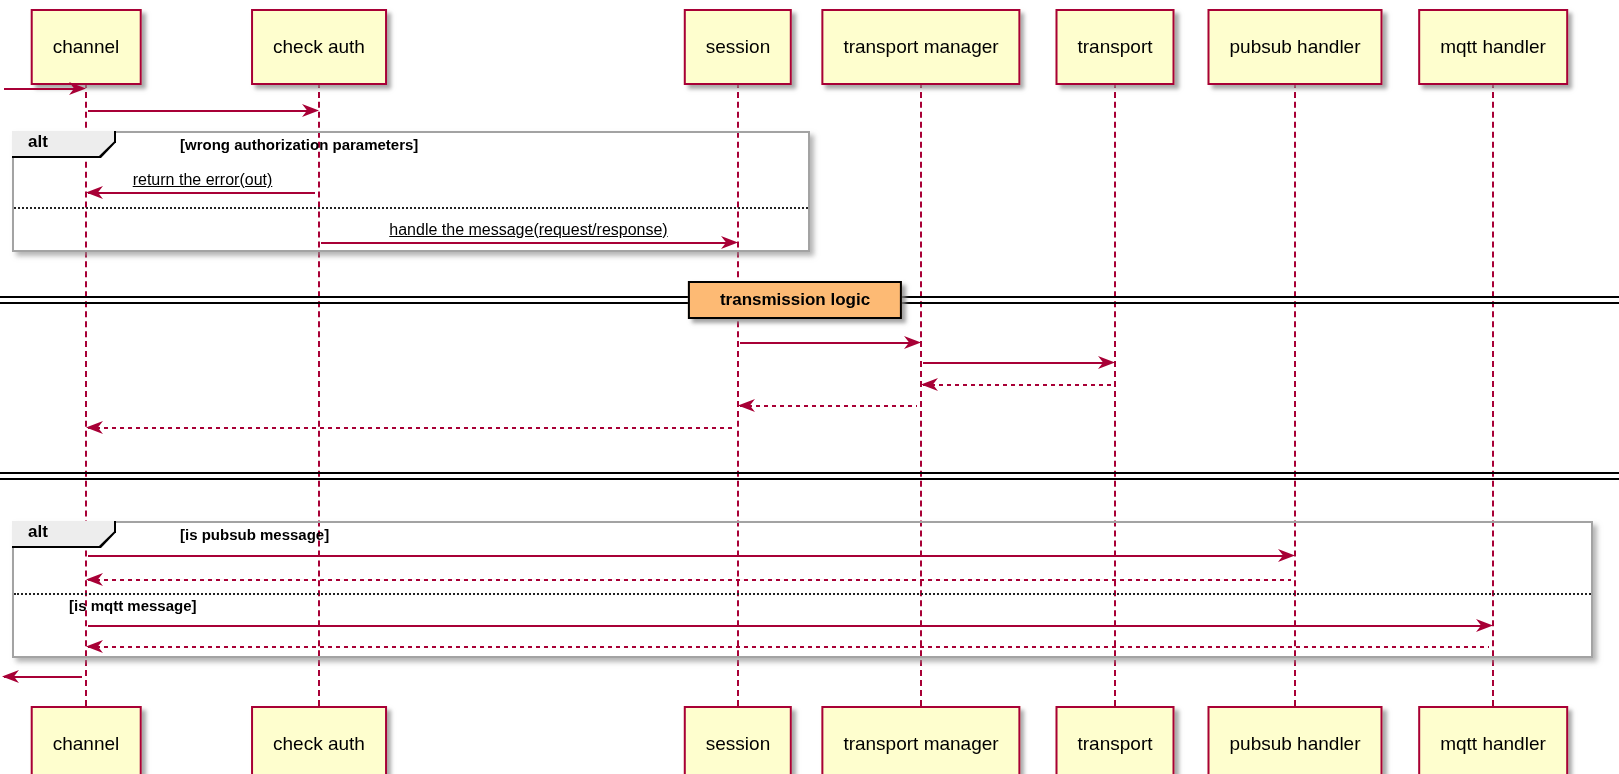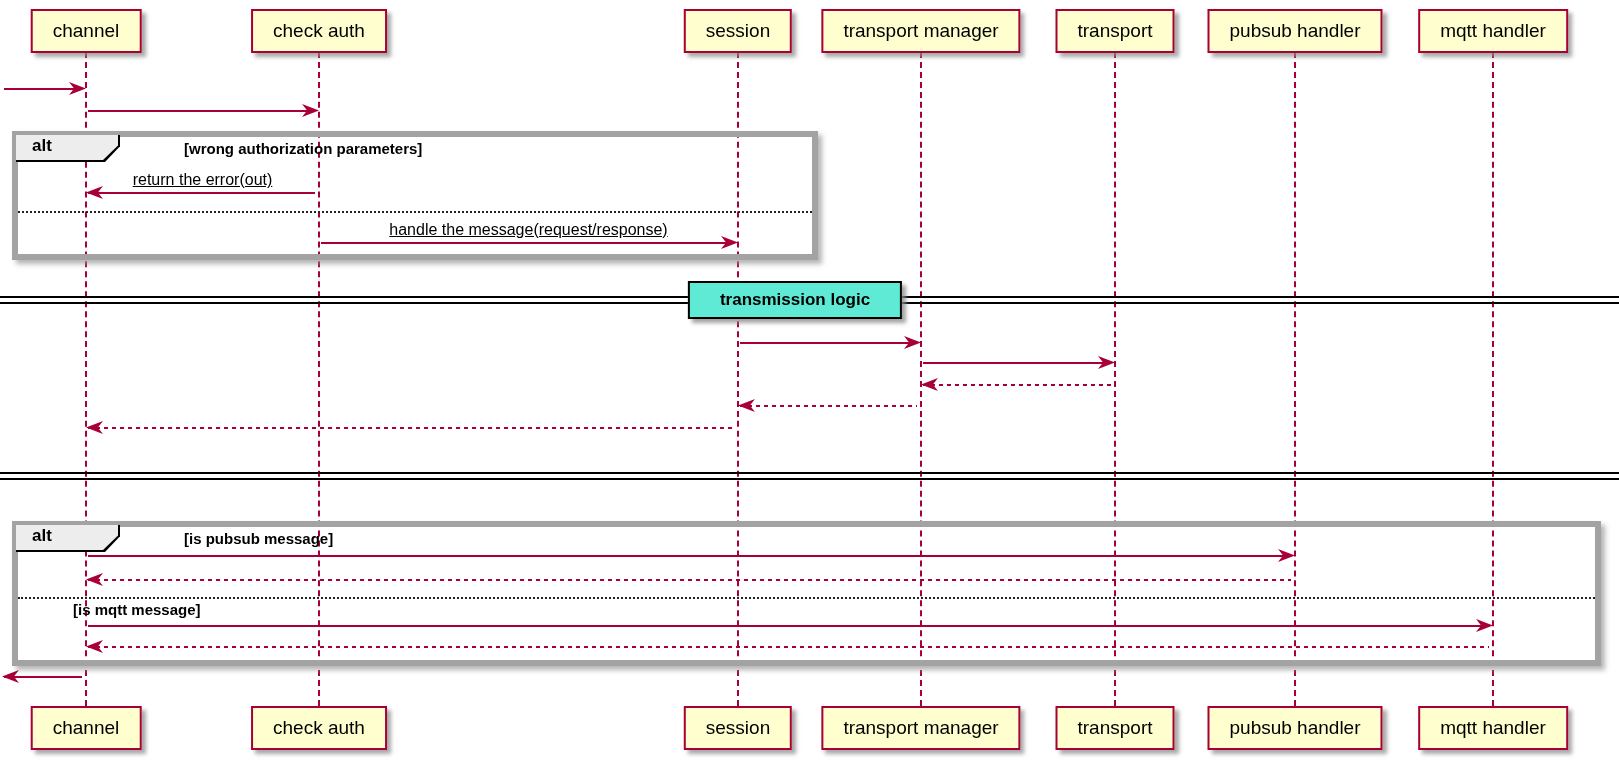--- a/index.html
+++ b/index.html
@@ -4,55 +4,55 @@
 <style>
   html,body{margin:0;padding:0;background:#fff;}
   #stage{
     position:relative;width:1619px;height:774px;background:#fff;overflow:hidden;
     font-family:"Liberation Sans","DejaVu Sans",sans-serif;color:#000;
   }
   .participant{
     position:absolute;transform:translateX(-50%);
     background:#FEFECE;border:2px solid #A80036;
     box-shadow:4px 4px 4px rgba(140,140,140,.75);
-    height:40px;line-height:40px;padding:0 20px;
+    height:40px;line-height:40px;padding:16px 20px;
     font-size:19px;white-space:nowrap;box-sizing:content-box;
   }
   .lifeline{
     position:absolute;width:0;
     border-left:2px dashed #A80036;
   }
   .msg-line-solid{position:absolute;height:2px;background:#A80036;}
   .msg-line-dashed{
     position:absolute;height:2px;
     background:repeating-linear-gradient(to right,#A80036 0 4px,transparent 4px 8px);
   }
   .arrowhead{position:absolute;width:17px;height:13px;background:#A80036;}
   .arrowhead.right{clip-path:polygon(0 0,100% 50%,0 100%,30% 50%);}
   .arrowhead.left{clip-path:polygon(100% 0,0 50%,100% 100%,70% 50%);}
   .msg-label{
     position:absolute;transform:translateX(-50%);
     font-size:16px;white-space:nowrap;text-decoration:underline;
   }
   .frame{
-    position:absolute;border:6px solid #a3a3a3;background:transparent;
+    position:absolute;border:2px solid #a3a3a3;background:transparent;
     box-shadow:4px 4px 5px rgba(150,150,150,.7);
   }
   .alt-tab{position:absolute;left:-2px;top:-2px;width:104px;height:27px;}
   .alt-tab-bg{position:absolute;left:0;top:0;right:0;bottom:0;background:#000;
     clip-path:polygon(0 0,100% 0,100% 42%,calc(100% - 15px) 100%,0 100%);}
   .alt-tab-fg{position:absolute;left:0;top:0;right:2px;bottom:2px;background:#EDEDED;
     clip-path:polygon(0 0,100% 0,100% 42%,calc(100% - 15px) 100%,0 100%);}
   .alt-operator{position:absolute;left:16px;top:1px;font-weight:bold;font-size:17px;}
   .guard-label{position:absolute;font-weight:bold;font-size:15px;white-space:nowrap;margin-left:48px;}
   .section-divider{position:absolute;left:0;width:100%;border-top:2px dotted #222;}
   .page-divider-line{position:absolute;left:0;width:1619px;height:2px;background:#000;}
   .page-divider-box{
     position:absolute;transform:translateX(-50%);
-    background:#5eead4;border:2px solid #000;
+    background:#fdba74;border:2px solid #000;
     box-shadow:4px 4px 4px rgba(140,140,140,.8);
     height:34px;line-height:34px;padding:0 30px;
     font-weight:bold;font-size:17px;white-space:nowrap;z-index:5;
   }
 </style>
 </head>
 <body>
 
 <div id="stage">
     <div class="lifeline" style="left: 85px; top: 52px; height: 654px;"></div>

